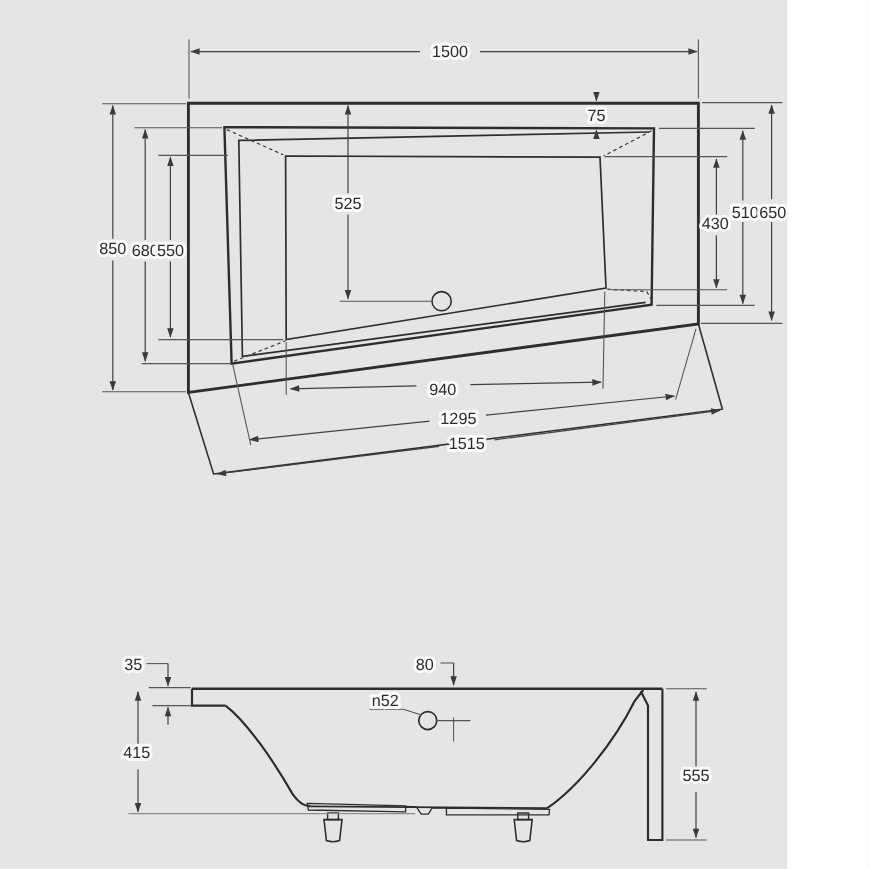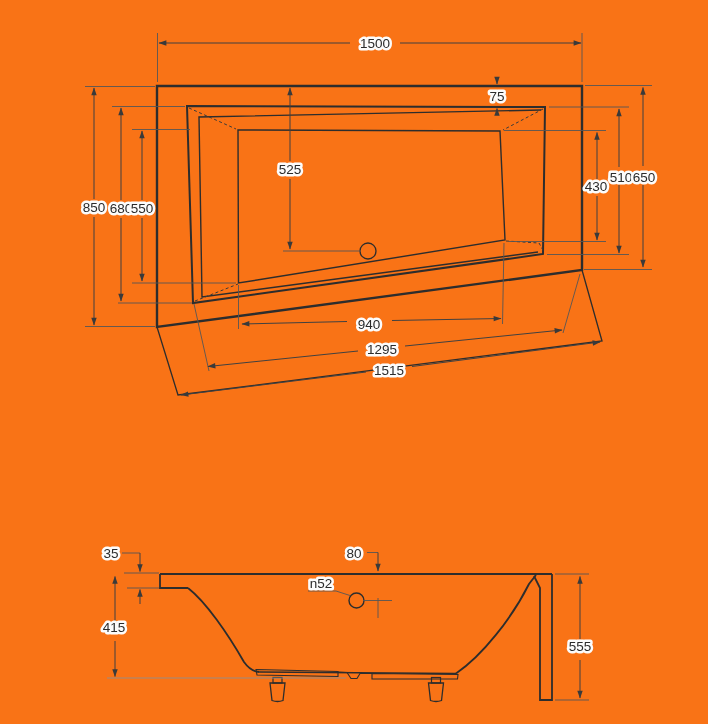--- a/index.html
+++ b/index.html
@@ -1,17 +1,17 @@
 <!DOCTYPE html>
 <html><head>
 <meta charset="utf-8">
 <style>
   html,body{margin:0;padding:0;}
   body{background:#ffffff;font-family:"Liberation Sans", sans-serif;}
-  .stage{position:relative;width:708px;height:724px;background:#f97316;overflow:hidden;}
+  .stage{position:relative;width:656px;height:724px;background:#e5e5e5;overflow:hidden;}
   svg{position:absolute;left:0;top:0;}
   text{font-family:"Liberation Sans", sans-serif;font-size:13.5px;fill:#2b2b2b;
        paint-order:stroke;stroke:#fcfcfc;stroke-width:5px;stroke-linejoin:round;}
   .outline{fill:none;stroke:#2d2d2d;}
   .dim{fill:none;stroke:#414141;stroke-width:1;}
   .ext{fill:none;stroke:#565656;stroke-width:0.9;}
   .ext-light{fill:none;stroke:#8f8f8f;stroke-width:0.9;}
   .dash{fill:none;stroke:#3a3a3a;stroke-width:1;stroke-dasharray:3 2.5;}
 </style>
 </head>

